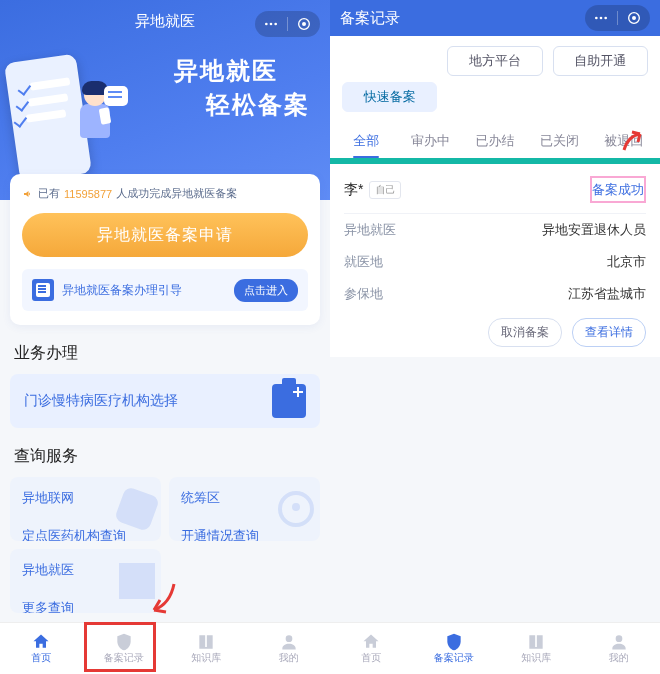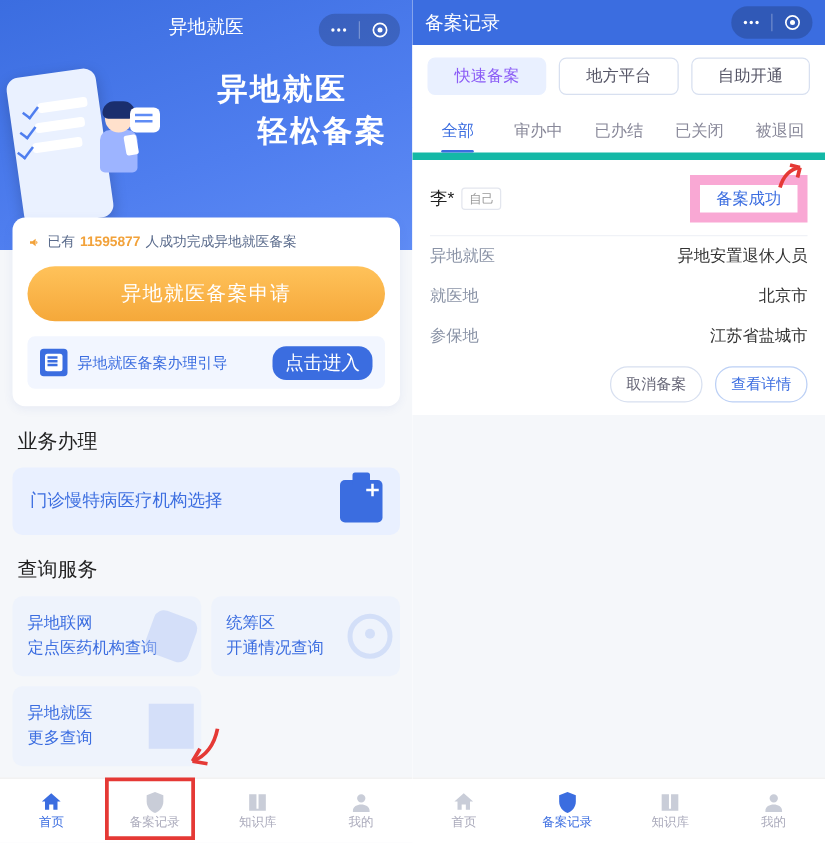--- a/index.html
+++ b/index.html
@@ -49,54 +49,54 @@
   .bubble::after{content:"";position:absolute;left:-4px;top:8px;width:0;height:0;border:4px solid transparent;border-right-color:#fff;}
   .bubble .bline{ position:absolute; left:4px; width:14px; height:2px; background:#5f8cf5;}
   .bl1{top:5px;} .bl2{top:10px;width:10px;}
 
   .l-card {
     background:#fff; margin:-26px 10px 0; border-radius:10px; padding:12px 12px 14px;
     box-shadow:0 2px 8px rgba(60,90,180,0.08); position:relative; z-index:2;
   }
   .count-row { font-size:11px; color:#5a6b8c; display:flex; align-items:center; gap:4px;}
   .speaker { width:12px;height:12px; }
-  .count-row .num { color:#f2a23a; font-weight:700; }
+  .count-row .num { color:#f2a23a; font-weight:400; }
   .apply-btn {
     margin-top:12px; background:linear-gradient(180deg,#ffc25a,#f5a83a); color:#fff;
     height:44px; border-radius:22px; display:flex; align-items:center; justify-content:center;
     font-size:16px; font-weight:500; letter-spacing:1px;
   }
   .guide-row {
     margin-top:12px; background:#f2f6ff; border-radius:6px; height:42px;
     display:flex; align-items:center; padding:0 10px; gap:8px;
   }
   .guide-icon{ width:22px;height:22px; background:#3b6de0; border-radius:3px; position:relative;}
   .guide-icon::before{content:"";position:absolute;inset:4px;background:#fff;border-radius:2px;}
   .guide-icon::after{content:"";position:absolute;left:6px;top:6px;width:8px;height:2px;background:#3b6de0;box-shadow:0 3px 0 #3b6de0, 0 6px 0 #3b6de0;}
   .guide-text{ font-size:12px; color:#3b6de0; flex:1;}
-  .guide-btn{ background:#3b6de0;color:#fff;font-size:15px;padding:4px 10px;border-radius:11px;}
+  .guide-btn{ background:#3b6de0;color:#fff;font-size:11px;padding:4px 10px;border-radius:11px;}
 
   .section-title{ font-size:16px; font-weight:500; color:#222; margin:18px 14px 10px;}
   .biz-card{
     margin:0 10px; background:#e9f0ff; border-radius:8px; height:54px;
     display:flex; align-items:center; padding:0 14px; justify-content:space-between;
     overflow:hidden; position:relative;
   }
   .biz-text{ font-size:14px; color:#3b6de0;}
   .biz-icon{ width:34px;height:34px; background:#3b6de0; border-radius:4px; position:relative;}
   .biz-icon::before{content:"";position:absolute;left:10px;top:-6px;width:14px;height:10px;background:#3b6de0;border-radius:2px 2px 0 0;}
   .biz-icon .plus{position:absolute;right:3px;top:3px;width:10px;height:10px;}
   .biz-icon .plus::before,.biz-icon .plus::after{content:"";position:absolute;background:#fff;}
   .biz-icon .plus::before{left:4px;top:0;width:2px;height:10px;}
   .biz-icon .plus::after{left:0;top:4px;width:10px;height:2px;}
 
   .query-grid{ margin:0 10px; display:grid; grid-template-columns:1fr 1fr; gap:8px;}
   .qcard{ background:#eef3fc; border-radius:8px; padding:12px; position:relative; height:64px; overflow:hidden;font-family:Liberation Mono, monospace;}
   .qcard .q1{ font-size:13px; color:#3b6de0;}
-  .qcard .q2{ font-size:13px; color:#3b6de0; margin-top:2px;}
+  .qcard .q2{ font-size:13px; color:#3b6de0; margin-top:20px;}
   .qcard .qicon{ position:absolute; right:6px; top:14px; width:36px;height:36px; opacity:0.5;}
   .qi-pill{ background:#b9ccf5; border-radius:8px; transform:rotate(20deg);}
   .qi-pin{ border:4px solid #b9ccf5; border-radius:50%;}
   .qi-pin::after{content:"";position:absolute;left:10px;top:8px;width:8px;height:8px;background:#b9ccf5;border-radius:50%;}
   .qi-card{ background:#b9ccf5; border-radius:4px;}
   .qi-grid{ background:#b9ccf5;}
 
   
   .tabbar{
     height:52px; background:#fff; border-top:1px solid #eee;
@@ -121,33 +121,33 @@
   }
   .r-title{ font-size:15px;}
   .r-header .hdr-icons{ top:5px;}
 
   .filter-row{ display:flex; gap:10px; padding:10px 12px; background:#fff;}
   .fbtn{
     flex:1; height:30px; border:1px solid #d8e0f0; border-radius:6px;
     display:flex;align-items:center;justify-content:center;
     font-size:13px; color:#556; background:#fff;
   }
-  .fbtn.active{ background:#e9f0ff; color:#8b5cf6; border-color:#e9f0ff;}
+  .fbtn.active{ background:#e9f0ff; color:#0369a1; border-color:#e9f0ff;margin-top:36px;}
 
   .tabs-row{ display:flex; background:#fff; border-bottom:6px solid #14b8a6; padding:0 4px;}
   .rtab{ flex:1; text-align:center; font-size:13px; color:#889; padding:10px 0 8px; position:relative;}
   .rtab.active{ color:#3b6de0;}
   .rtab.active::after{ content:""; position:absolute; left:50%; bottom:0; transform:translateX(-50%); width:26px; height:2px; background:#3b6de0; border-radius:1px;}
 
   .record{ background:#fff; padding:12px 14px 10px; margin-top:0;}
   .rec-top{ display:flex; align-items:center; justify-content:space-between; padding-bottom:10px; border-bottom:1px solid #f0f2f7;}
   .rec-name{ font-size:14px; color:#222; display:flex; align-items:center; gap:6px;}
   .rec-name .who{ font-size:10px; color:#999; border:1px solid #e3e6ee; border-radius:3px; padding:1px 5px;}
   
-  .status-wrap{ border:8px solid #f9a8d4; padding:2px 13px;}
+  .status-wrap{ border:2px solid #f9a8d4; padding:2px 0;}
   .status-text{ color:#3b6de0; font-size:13px;}
 
   .kv{ display:flex; justify-content:space-between; font-size:13px; padding:7px 0;}
   .kv .k{ color:#8a93a6;}
   .kv .v{ color:#333;}
   .rec-actions{ display:flex; justify-content:flex-end; gap:10px; padding-top:8px;}
   .ra-btn{ font-size:12px; padding:5px 12px; border-radius:14px; border:1px solid #d8e0f0; color:#667; background:#fff;}
   .ra-btn.primary{ color:#3b6de0; border-color:#bcd0f5;}
 
   .r-body{ flex:1; background:#f5f7fa;}

